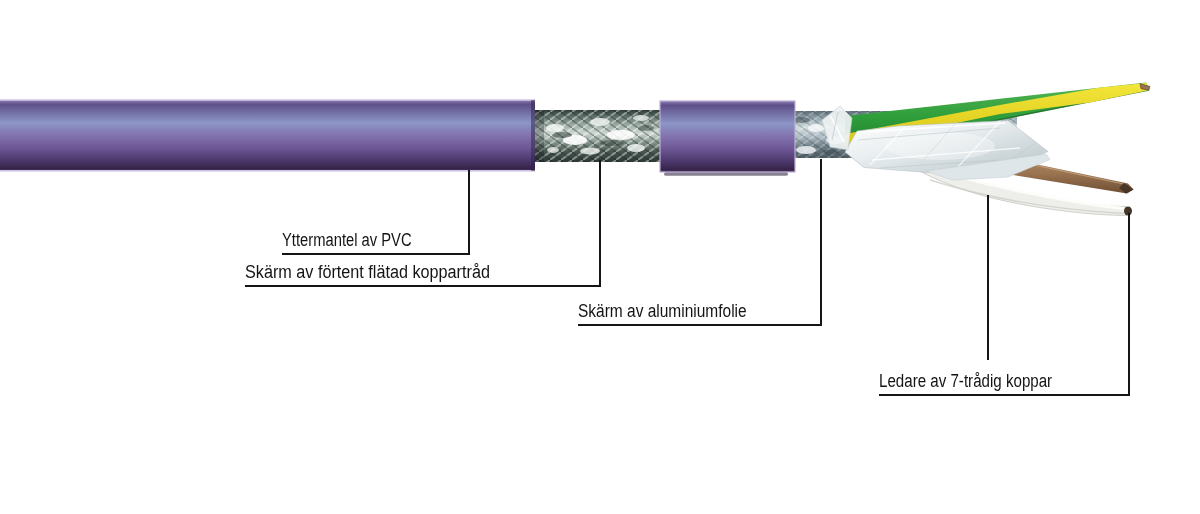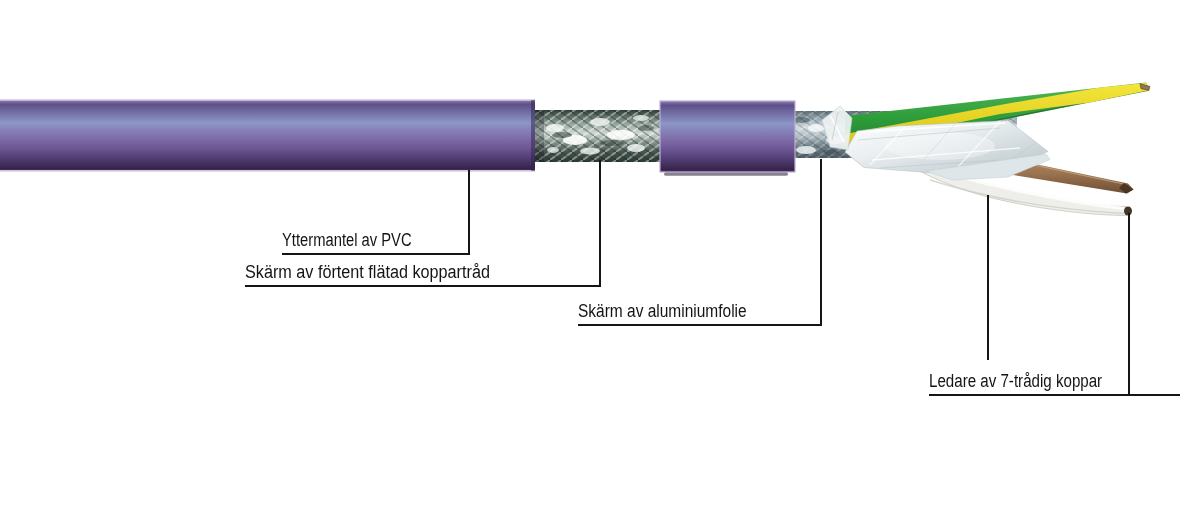--- a/index.html
+++ b/index.html
@@ -14,21 +14,21 @@
   }
   .cable-label span{display:inline-block;transform-origin:0 100%;}
   .l1{left:282px;top:222px;width:188px;}
   .l1 span{transform:scaleX(.82);}
   .l2{left:245px;top:254px;width:356px;}
   .l2 span{transform:scaleX(.90);}
   .l3{left:578px;top:293px;width:244px;}
   .l3 span{transform:scaleX(.86);}
   .l4{left:709px;top:327px;width:280px;}
   .l4 span{transform:scaleX(.81);}
-  .l5{left:929px;top:363px;width:251px;}
+  .l5{left:879px;top:363px;width:251px;}
   .l5 span{transform:scaleX(.84);}
   .vline{position:absolute;width:2px;background:#151515;}
   .v1{left:468px;top:170px;height:85px;}
   .v2{left:599px;top:160px;height:127px;}
   .v3{left:820px;top:159px;height:167px;}
   .v4{left:987px;top:195px;height:165px;}
   .v5{left:1128px;top:213px;height:183px;}
 </style>
 </head>
 <body>

